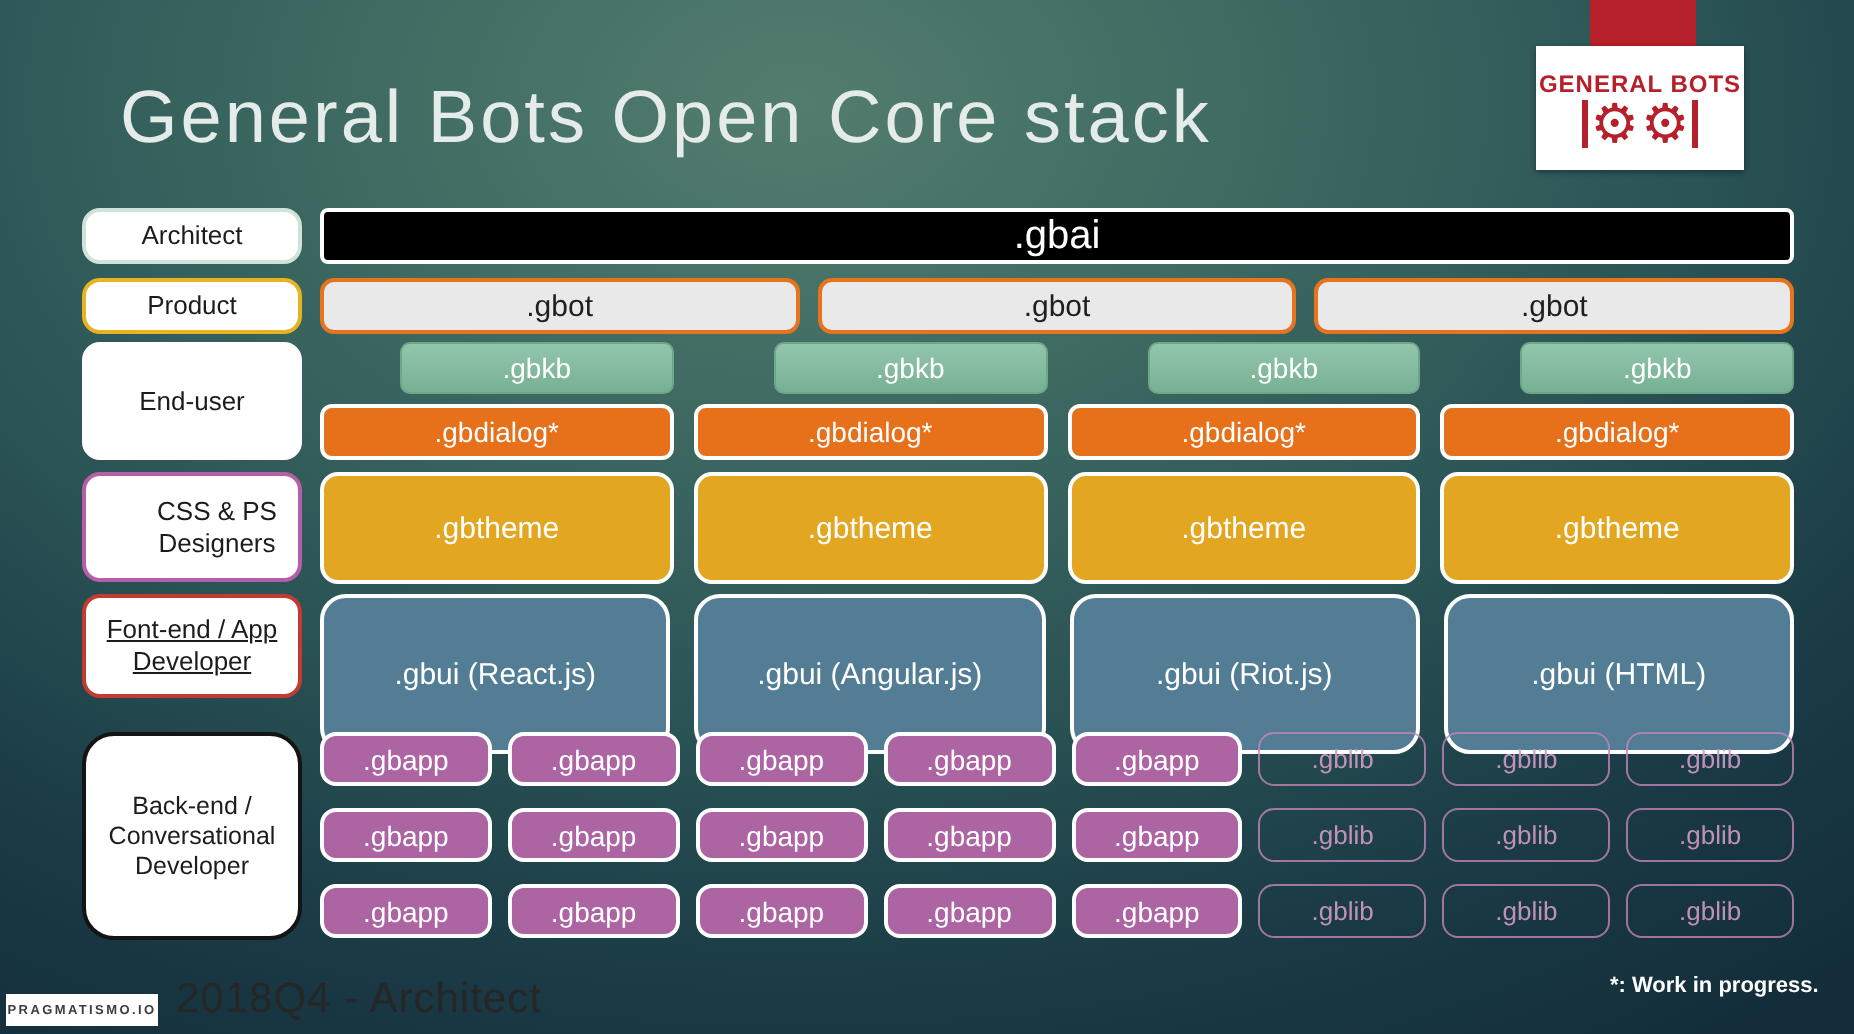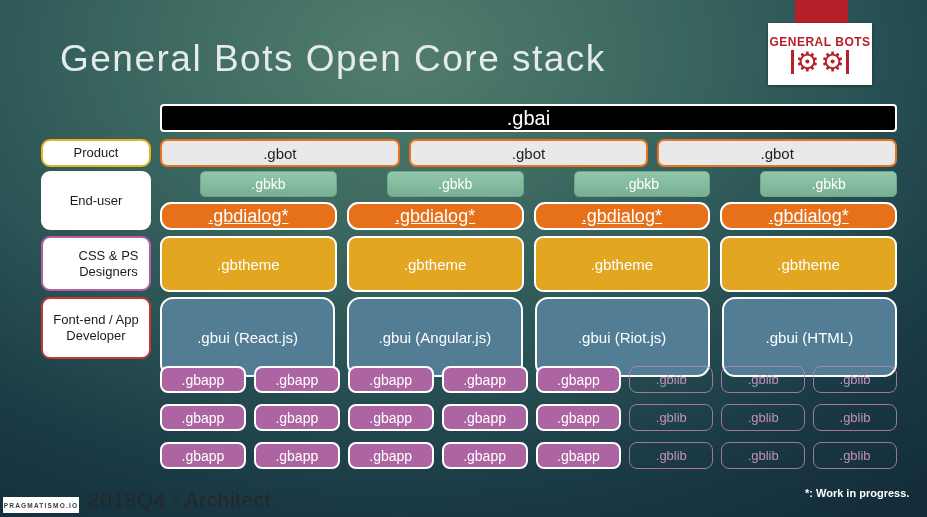--- a/index.html
+++ b/index.html
@@ -35,21 +35,21 @@
   .row-label {
     position:absolute; left:41px; width:110px;
     background:#ffffff; border-radius:9px;
     display:flex; align-items:center; justify-content:center; text-align:center;
     font-size:13px; color:#1c1c1c; line-height:1.2; padding:2px 6px;
   }
   .lbl-architect { top:104px; height:28px; border:2px solid #cfe3d7; }
   .lbl-product   { top:139px; height:28px; border:2px solid #e6b422; }
   .lbl-enduser   { top:171px; height:59px; border:2px solid #ffffff; }
   .lbl-designers { top:236px; height:55px; border:2px solid #b65fa8;padding-left:31px; }
-  .lbl-frontend  { top:297px; height:62px; border:2px solid #c13b33; }
+  .lbl-frontend  { top:297px; height:52px; border:2px solid #c13b33;text-decoration:underline; }
   .lbl-backend   { top:366px; height:104px; border:2px solid #141414; border-radius:16px; font-size:12.5px; }
 
   
   .content-row { position:absolute; left:160px; width:737px; display:flex; }
   .content-row > div { flex:1; display:flex; align-items:center; justify-content:center; }
 
   .row-gbai { top:104px; height:28px; }
   .box-gbai {
     background:#000000; border:2px solid #ffffff; border-radius:4px;
     color:#ffffff; font-size:20px;
@@ -63,22 +63,22 @@
 
   .row-gbkb { top:171px; height:26px; gap:10px; }
   .box-gbkb {
     background:linear-gradient(#93c6ab, #77b093);
     border:1px solid #6ea68a; border-radius:5px;
     color:#ffffff; font-size:14px;margin-left:40px;
   }
 
   .row-gbdialog { top:202px; height:28px; gap:10px; }
   .box-gbdialog {
-    background:#e7711b; border:2px solid #ffffff; border-radius:11px;
-    color:#ffffff; font-size:18px;text-decoration:underline;
+    background:#e7711b; border:2px solid #ffffff; border-radius:6px;
+    color:#ffffff; font-size:14px;
   }
 
   .row-gbtheme { top:236px; height:56px; gap:10px; }
   .box-gbtheme {
     background:#e2a621; border:2px solid #ffffff; border-radius:9px;
     color:#ffffff; font-size:15px;
   }
 
   .row-gbui { top:297px; height:80px; gap:12px; }
   .box-gbui {
@@ -124,24 +124,26 @@
   <div class="logo-card">
     <div class="logo-brand">GENERAL BOTS</div>
     <div class="logo-gears">
       <span class="logo-bar"></span>
       <span class="gear-glyph">⚙</span>
       <span class="gear-glyph">⚙</span>
       <span class="logo-bar"></span>
     </div>
   </div>
 
+  <div class="row-label lbl-architect">Architect</div>
   <div class="row-label lbl-product">Product</div>
   <div class="row-label lbl-enduser">End-user</div>
   <div class="row-label lbl-designers">CSS &amp; PS Designers</div>
   <div class="row-label lbl-frontend">Font-end / App Developer</div>
+  <div class="row-label lbl-backend">Back-end / Conversational Developer</div>
 
   <div class="content-row row-gbai">
     <div class="box-gbai">.gbai</div>
   </div>
 
   <div class="content-row row-gbot">
     <div class="box-gbot">.gbot</div>
     <div class="box-gbot">.gbot</div>
     <div class="box-gbot">.gbot</div>
   </div>

